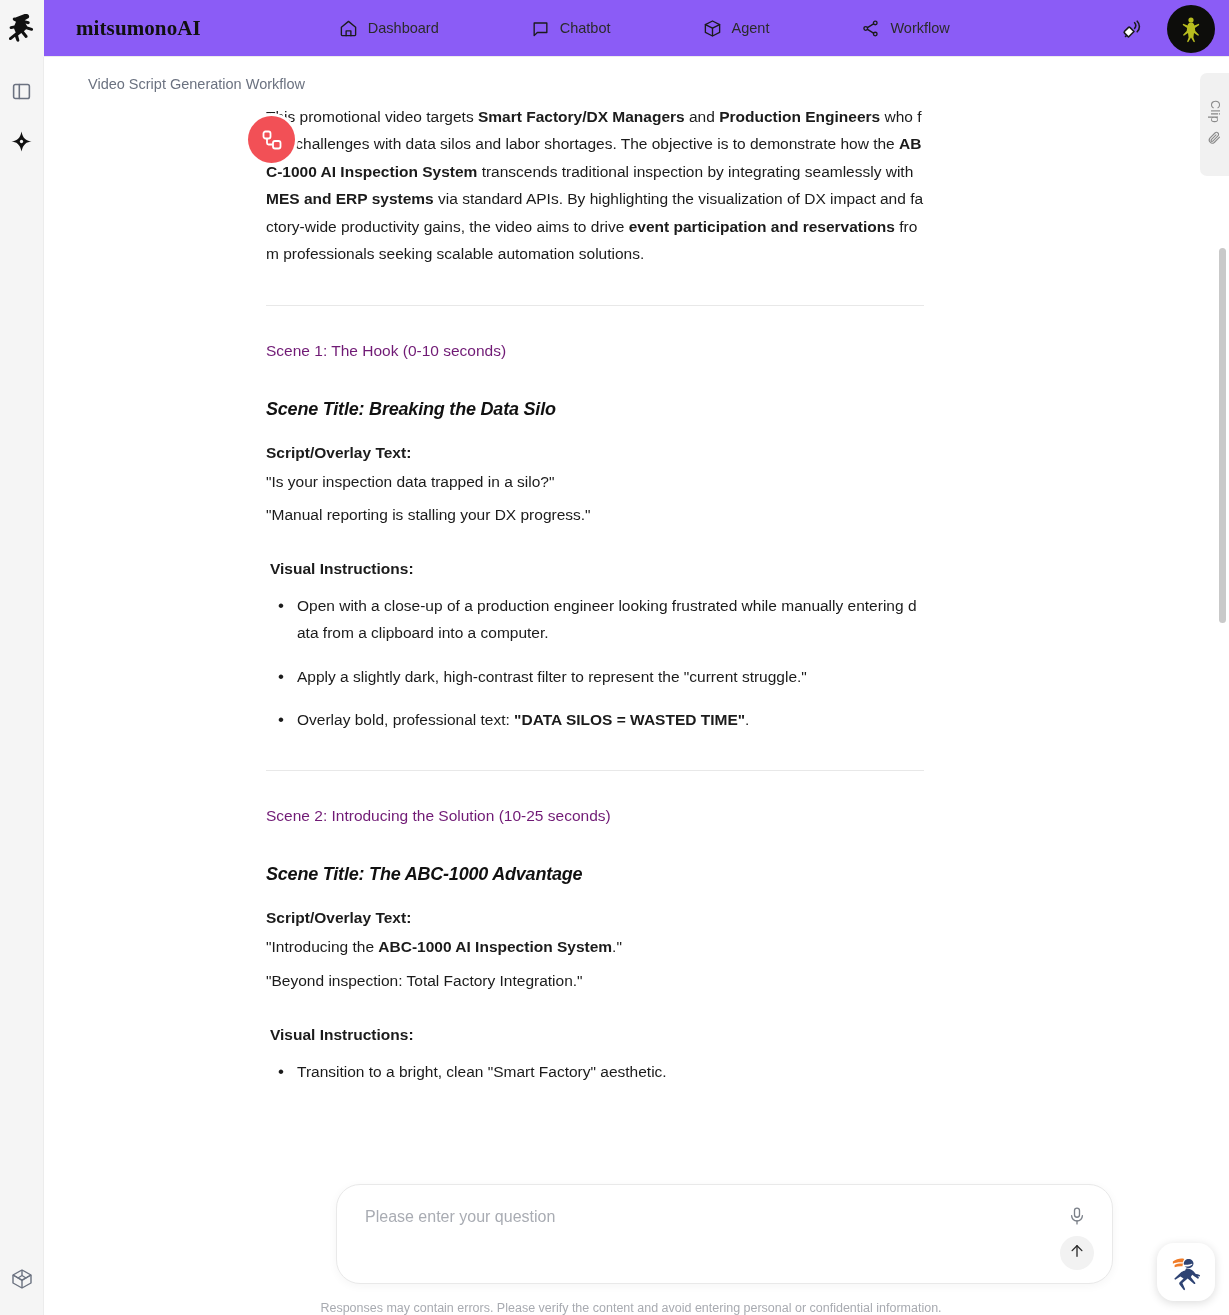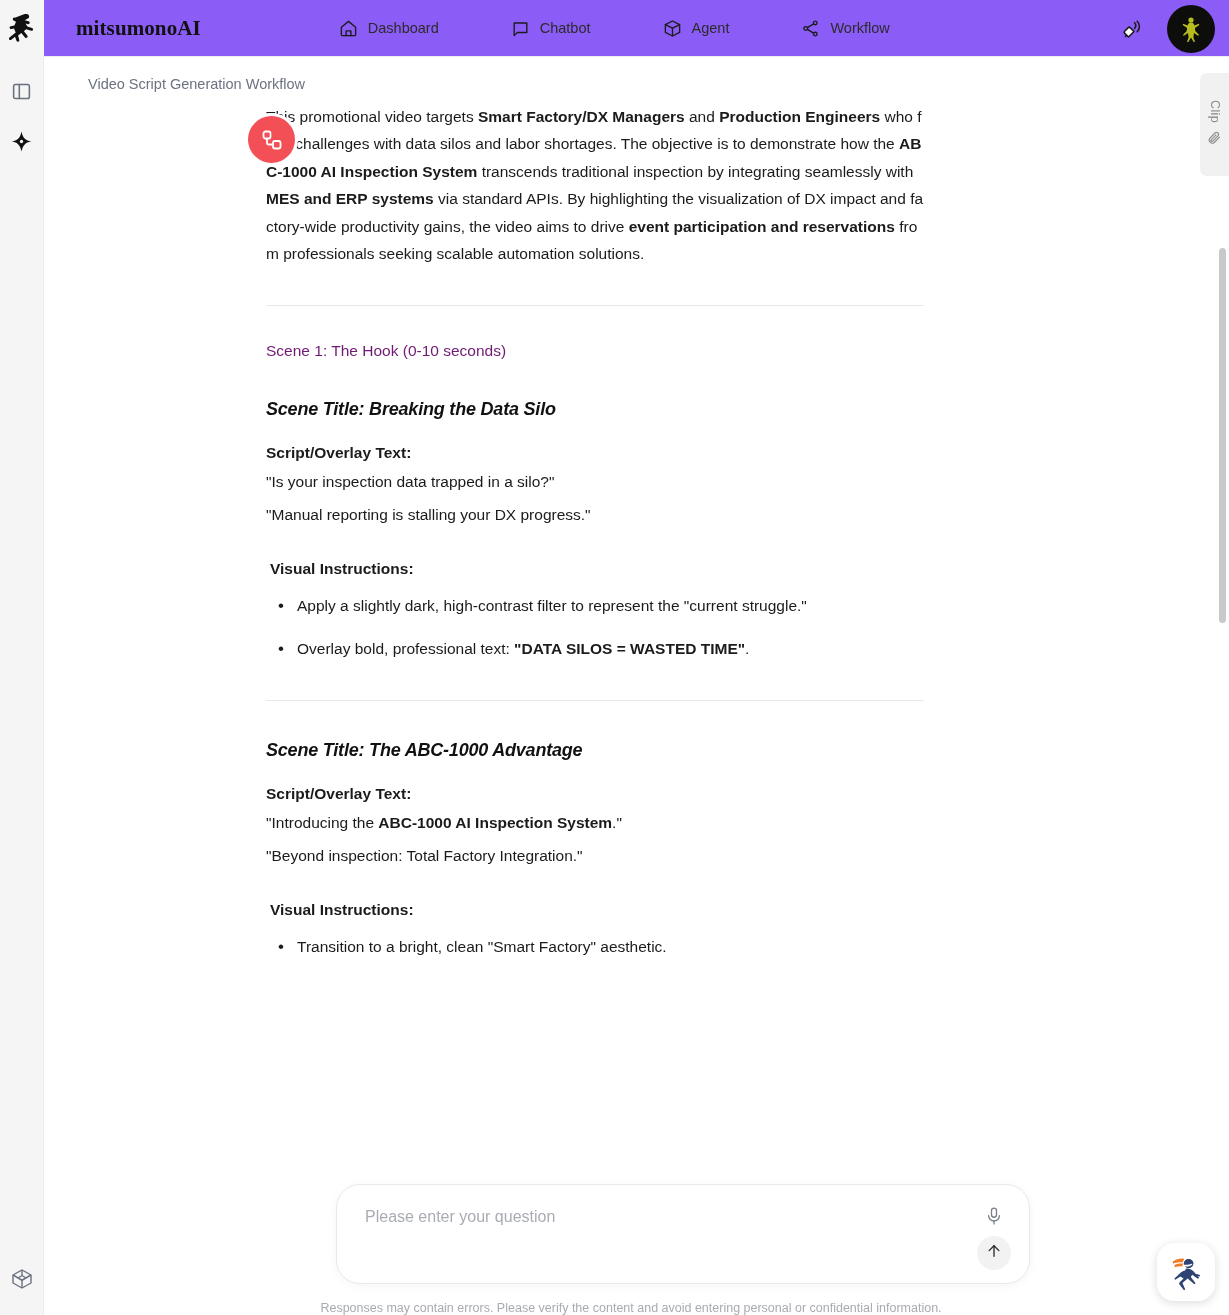--- a/index.html
+++ b/index.html
@@ -22,21 +22,21 @@
   .logo-cell {
     width:44px; height:57px; background:#f5f5f5;
     display:flex; align-items:center; justify-content:center;
   }
   .brand {
     font-family:"Liberation Serif", serif;
     font-size:21px; font-weight:700; letter-spacing:.1px;
     margin-left:32px; color:#111;
   }
   .nav {
-    display:flex; align-items:flex-end; gap:72px;
+    display:flex; align-items:flex-end; gap:92px;
     margin-left:138px;
   }
   .nav-item {
     display:flex; align-items:center; gap:10px;
     font-size:14.5px; color:#2b2b2b; cursor:pointer;
   }
   .nav-item svg { display:block; }
   .topright {
     position:absolute; right:14px; top:0; height:57px;
     display:flex; align-items:center; gap:22px;
@@ -128,21 +128,21 @@
     background:#c9c9c9; border-radius:4px; cursor:pointer; z-index:27;
   }
 
   
   .composer-wrap {
     position:absolute; left:44px; bottom:0; width:1174px; height:137px;
     background:linear-gradient(180deg, rgba(255,255,255,0) 0%, #ffffff 18%, #ffffff 100%);
     z-index:20;
   }
   .composer {
-    position:absolute; left:292px; top:6px; width:694px; height:100px;
+    position:absolute; left:292px; top:6px; width:777px; height:100px;
     background:#fff; border:1px solid #e9e9e9; border-radius:24px;
     box-shadow:0 2px 10px rgba(0,0,0,.045);
   }
   .composer-input {
     position:absolute; left:26px; top:22px; width:560px;
     border:none; outline:none; background:transparent;
     font-family:"Liberation Sans", sans-serif; font-size:16px; color:#1b1b1b;
   }
   .composer-input::placeholder { color:#a9acb3; }
   .mic-btn {
@@ -296,28 +296,30 @@
       <div class="divider"></div>
 
       <div>
         <div class="scene-label">Scene 1: The Hook (0-10 seconds)</div>
         <div class="scene-title">Scene Title: Breaking the Data Silo</div>
         <div class="sub-label">Script/Overlay Text:</div>
         <div class="quote">"Is your inspection data trapped in a silo?"</div>
         <div class="quote">"Manual reporting is stalling your DX progress."</div>
         <div class="vis-label">Visual Instructions:</div>
         <ul class="bullets">
+          <li>Open with a close-up of a production engineer looking frustrated while manually entering data from a clipboard into a computer.</li>
           <li>Apply a slightly dark, high-contrast filter to represent the "current struggle."</li>
           <li>Overlay bold, professional text: <b>"DATA SILOS = WASTED TIME"</b>.</li>
         </ul>
       </div>
 
       <div class="divider"></div>
 
       <div>
+        <div class="scene-label">Scene 2: Introducing the Solution (10-25 seconds)</div>
         <div class="scene-title">Scene Title: The ABC-1000 Advantage</div>
         <div class="sub-label">Script/Overlay Text:</div>
         <div class="quote">"Introducing the <b>ABC-1000 AI Inspection System</b>."</div>
         <div class="quote">"Beyond inspection: Total Factory Integration."</div>
         <div class="vis-label">Visual Instructions:</div>
         <ul class="bullets">
           <li>Transition to a bright, clean "Smart Factory" aesthetic.</li>
 
         </ul>
       </div>

